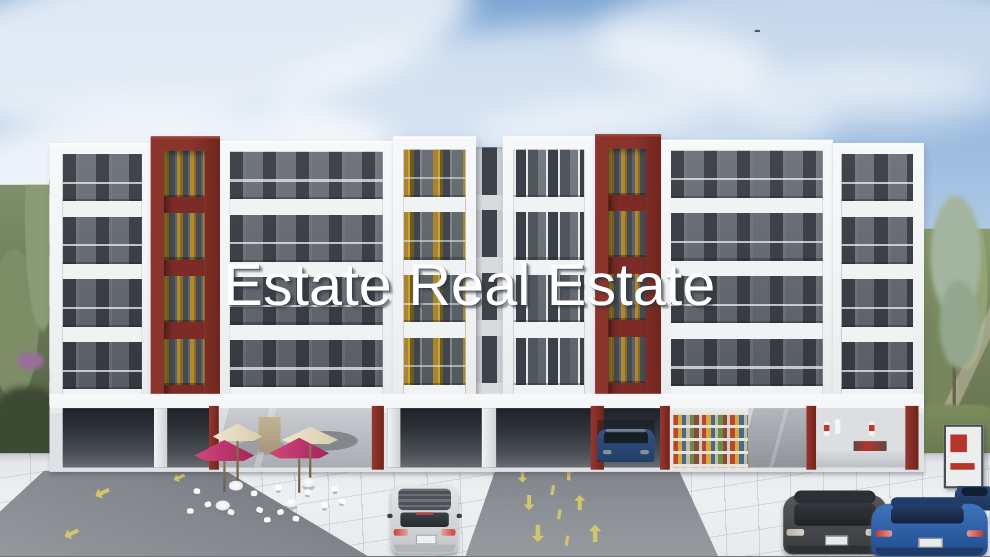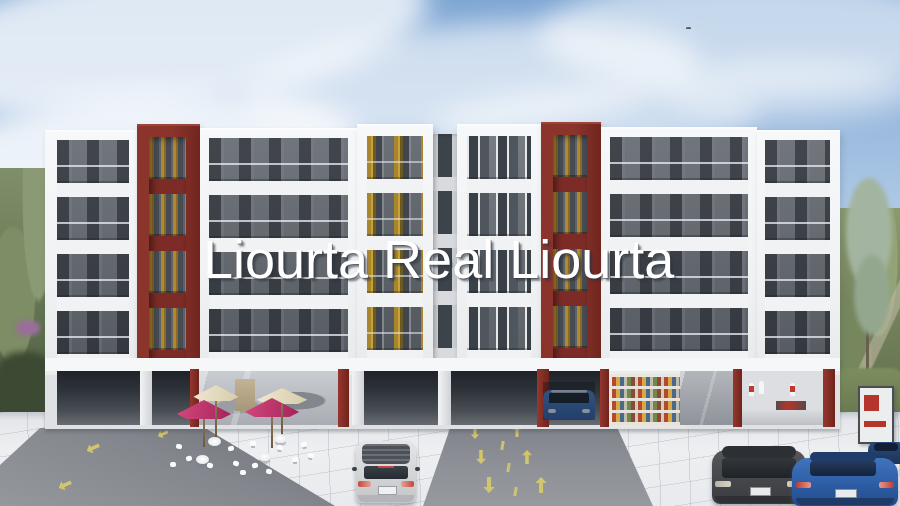--- a/index.html
+++ b/index.html
@@ -278,15 +278,15 @@
   <div class="car" style="left:792px;top:452px;width:106px;height:54px;">
     <div class="cpart" style="left:0;top:6px;width:100%;height:48px;background:linear-gradient(180deg,#3f74bd 0,#2d5da5 55%,#234b88 100%);border-radius:16px 16px 8px 8px;box-shadow:0 3px 4px rgba(90,98,110,.45);"></div>
     <div class="cpart" style="left:18px;top:0;width:66px;height:10px;background:#1f3d6b;border-radius:6px;"></div>
     <div class="cpart" style="left:18px;top:9px;width:66px;height:15px;background:linear-gradient(180deg,#243a5e,#15233c);border-radius:4px;"></div>
     <div class="cpart" style="left:4px;top:30px;width:15px;height:6px;background:linear-gradient(90deg,#c0392f,#e59a90);border-radius:2px;"></div>
     <div class="cpart" style="left:87px;top:30px;width:15px;height:6px;background:linear-gradient(270deg,#c0392f,#e59a90);border-radius:2px;"></div>
     <div class="cpart" style="left:43px;top:37px;width:20px;height:7px;background:#e8eaec;border:1px solid #8a9096;"></div>
     <div class="cpart" style="left:4px;top:46px;width:98px;height:7px;background:#1d3b66;border-radius:0 0 8px 8px;"></div>
   </div>
 
-  <div class="abs" id="watermark">Liourta Real Liourta</div>
+  <div class="abs" id="watermark">Estate Real Estate</div>
 
 </div>
 
 </body></html>

